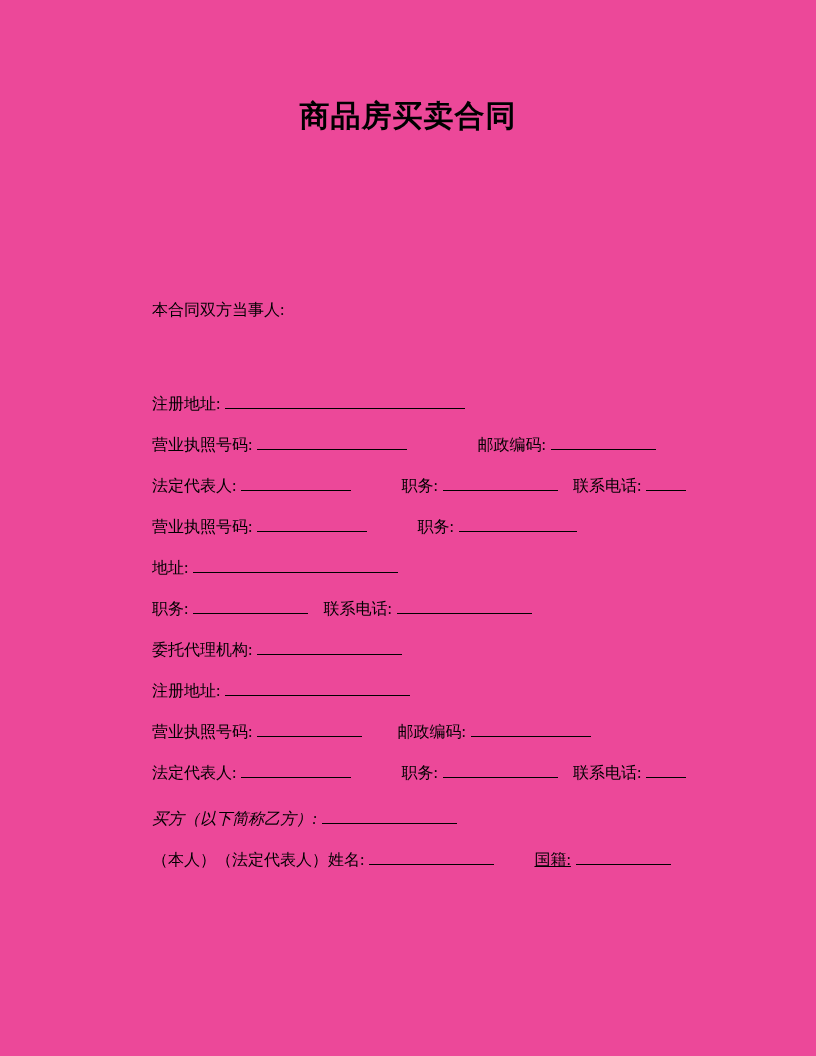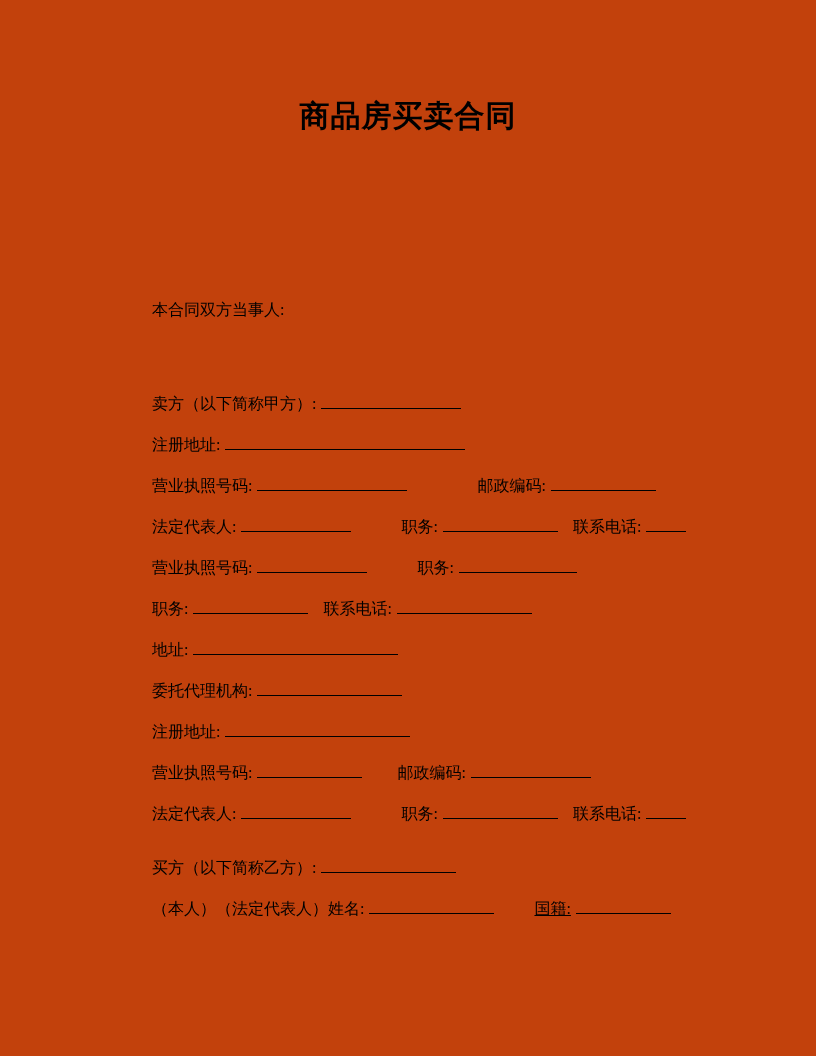--- a/index.html
+++ b/index.html
@@ -1,21 +1,21 @@
 <!DOCTYPE html>
 <html><head>
 <meta charset="utf-8">
 <style>
   * { margin: 0; padding: 0; box-sizing: border-box; }
   html, body { background: #ffffff; }
   .page {
     position: relative;
     width: 816px;
     height: 1056px;
-    background: #c2410c;
+    background: #ec4899;
     color: #000000;
     font-family: "Liberation Serif", "DejaVu Serif", serif;
     padding-top: 98px;
     overflow: hidden;
   }
   .title {
     font-family: "Liberation Sans", "DejaVu Sans", sans-serif;
     font-size: 30px;
     font-weight: bold;
     line-height: 36px;
@@ -52,28 +52,27 @@
   }
 </style>
 </head>
 <body>
 
 <div class="page">
   <h1 class="title">商品房买卖合同</h1>
   <div class="content">
     <p class="intro">本合同双方当事人:</p>
     <div class="lines" id="lines">
-        <div class="line"><span class="label">卖方（以下简称甲方）:</span><span class="blank" style="width: 140px;"></span></div>
         <div class="line"><span class="label">注册地址:</span><span class="blank" style="width: 240px;"></span></div>
         <div class="line"><span class="label">营业执照号码:</span><span class="blank" style="width: 150px;"></span><span class="label" style="margin-left: 70px;">邮政编码:</span><span class="blank" style="width: 105px;"></span></div>
         <div class="line"><span class="label">法定代表人:</span><span class="blank" style="width: 110px;"></span><span class="label" style="margin-left: 50px;">职务:</span><span class="blank" style="width: 115px;"></span><span class="label" style="margin-left: 15px;">联系电话:</span><span class="blank" style="width: 40px;"></span></div>
         <div class="line"><span class="label">营业执照号码:</span><span class="blank" style="width: 110px;"></span><span class="label" style="margin-left: 50px;">职务:</span><span class="blank" style="width: 118px;"></span></div>
+        <div class="line"><span class="label">地址:</span><span class="blank" style="width: 205px;"></span></div>
         <div class="line"><span class="label">职务:</span><span class="blank" style="width: 115px;"></span><span class="label" style="margin-left: 15px;">联系电话:</span><span class="blank" style="width: 135px;"></span></div>
-        <div class="line"><span class="label">地址:</span><span class="blank" style="width: 205px;"></span></div>
         <div class="line"><span class="label">委托代理机构:</span><span class="blank" style="width: 145px;"></span></div>
         <div class="line"><span class="label">注册地址:</span><span class="blank" style="width: 185px;"></span></div>
         <div class="line"><span class="label">营业执照号码:</span><span class="blank" style="width: 105px;"></span><span class="label" style="margin-left: 35px;">邮政编码:</span><span class="blank" style="width: 120px;"></span></div>
         <div class="line"><span class="label">法定代表人:</span><span class="blank" style="width: 110px;"></span><span class="label" style="margin-left: 50px;">职务:</span><span class="blank" style="width: 115px;"></span><span class="label" style="margin-left: 15px;">联系电话:</span><span class="blank" style="width: 40px;"></span></div>
-        <div class="line" style="margin-top: 30px;"><span class="label">买方（以下简称乙方）:</span><span class="blank" style="width: 135px;"></span></div>
+        <div class="line" style="margin-top: 22px; font-style: italic;"><span class="label">买方（以下简称乙方）:</span><span class="blank" style="width: 135px;"></span></div>
         <div class="line"><span class="label">（本人）（法定代表人）姓名:</span><span class="blank" style="width: 125px;"></span><span class="label" style="margin-left: 40px; text-decoration: underline;">国籍:</span><span class="blank" style="width: 95px;"></span></div>
       </div>
   </div>
 </div>
 
 </body></html>

